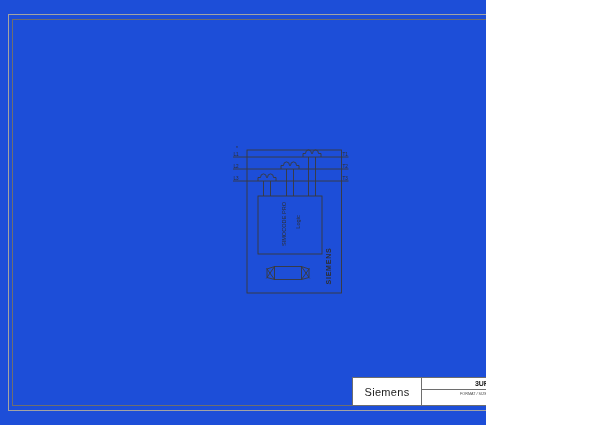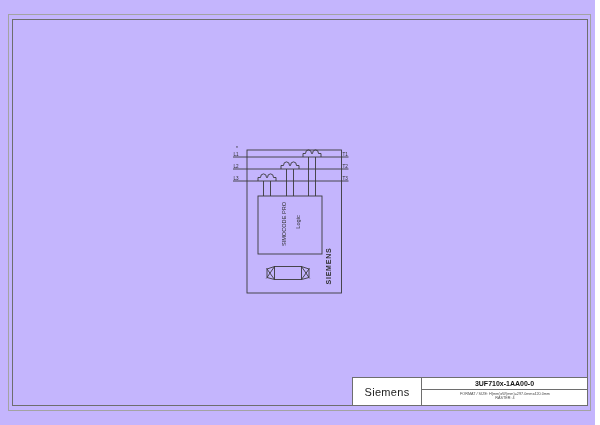--- a/index.html
+++ b/index.html
@@ -1,17 +1,17 @@
 <!DOCTYPE html>
 <html><head>
 <meta charset="utf-8">
 <style>
   html,body{margin:0;padding:0;}
   body{width:600px;height:425px;background:#ffffff;font-family:"Liberation Sans",sans-serif;}
-  .page{position:relative;width:595px;height:425px;background:#c4b5fd;overflow:hidden;}
+  .page{position:relative;width:486px;height:425px;background:#1d4ed8;overflow:hidden;}
   .outer-frame{position:absolute;left:8px;top:14px;width:583px;height:397px;border:1px solid #a3a3a3;box-sizing:border-box;}
   .inner-frame{position:absolute;left:12px;top:19px;width:576px;height:387px;border:1px solid #6e6e6e;box-sizing:border-box;}
   svg.diagram{position:absolute;left:0;top:0;}
   svg text{font-family:"Liberation Sans",sans-serif;fill:#2e2e2e;}
   .titleblock{position:absolute;left:352px;top:377px;width:236px;height:29px;border:1px solid #6e6e6e;box-sizing:border-box;display:flex;background:#fff;}
   .tb-left{width:69px;border-right:1px solid #6e6e6e;box-sizing:border-box;display:flex;align-items:center;justify-content:center;font-size:11px;color:#1c1c1c;letter-spacing:0.3px;}
   .tb-right{flex:1;display:flex;flex-direction:column;}
   .tb-partno{height:12px;border-bottom:1px solid #6e6e6e;box-sizing:border-box;text-align:center;font-size:7px;line-height:11px;color:#141414;font-weight:600;}
   .tb-meta{flex:1;overflow:hidden;position:relative;}
   .tb-meta-inner{position:absolute;left:0;top:1px;width:332px;transform:scale(0.5);transform-origin:0 0;text-align:center;color:#4a4a4a;font-size:7.5px;line-height:9px;}

